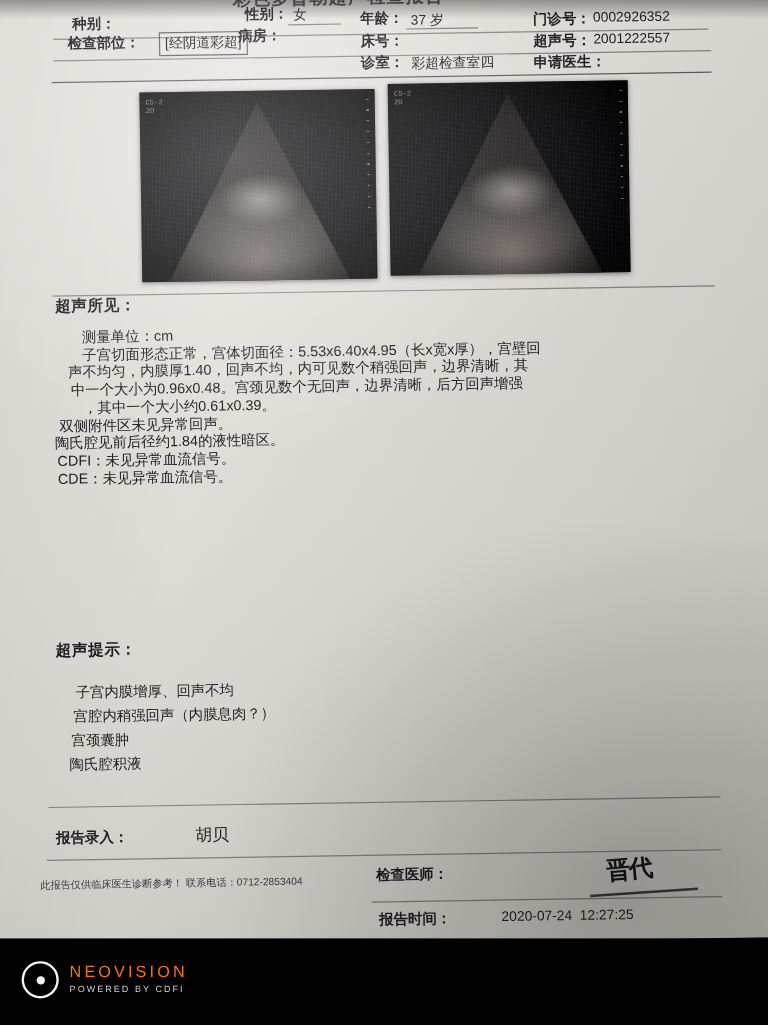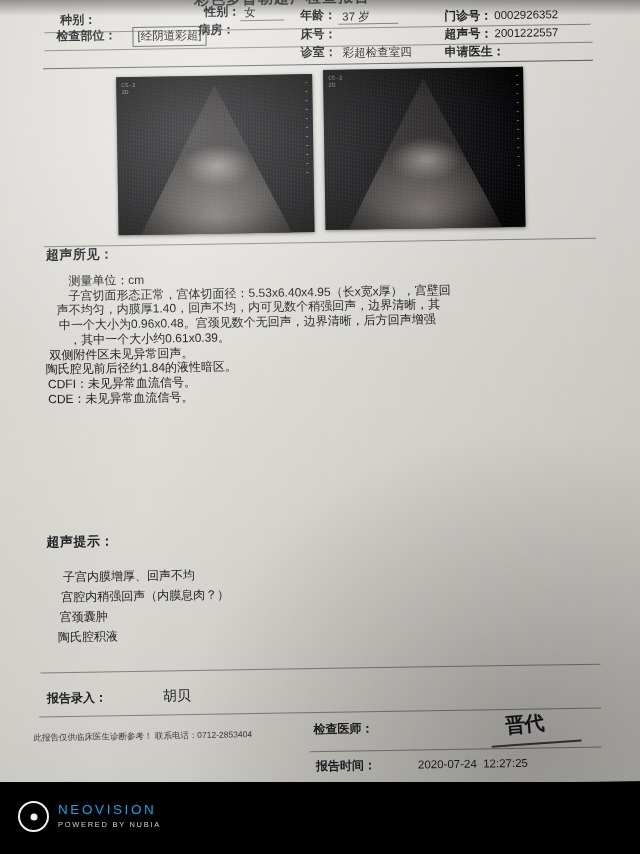--- a/index.html
+++ b/index.html
@@ -200,21 +200,21 @@
     width: 7px;
     height: 7px;
     background: #f2f2f2;
     border-radius: 50%;
     transform: translate(-50%, -50%);
   }
   .wm-text { line-height: 13px; }
   .wm-main {
     font-size: 13.5px;
     letter-spacing: 2.6px;
-    color: #0ea5e9;
+    color: #f97316;
   }
   .wm-sub {
     font-size: 7.5px;
     letter-spacing: 1.7px;
     color: #cfcfcf;
     margin-top: 2px;
   }
   #disclaimer {
     position: absolute;
     right: 12px;
@@ -324,18 +324,18 @@
     </div>
   </div>
 
   <div id="topblur"></div>
 
   <div id="band">
     <div id="watermark">
       <div class="wm-logo"></div>
       <div class="wm-text">
         <div class="wm-main">NEOVISION</div>
-        <div class="wm-sub">POWERED BY NUBIA</div>
+        <div class="wm-sub">POWERED BY CDFI</div>
       </div>
     </div>
   </div>
 
 </div>
 
 </body></html>

